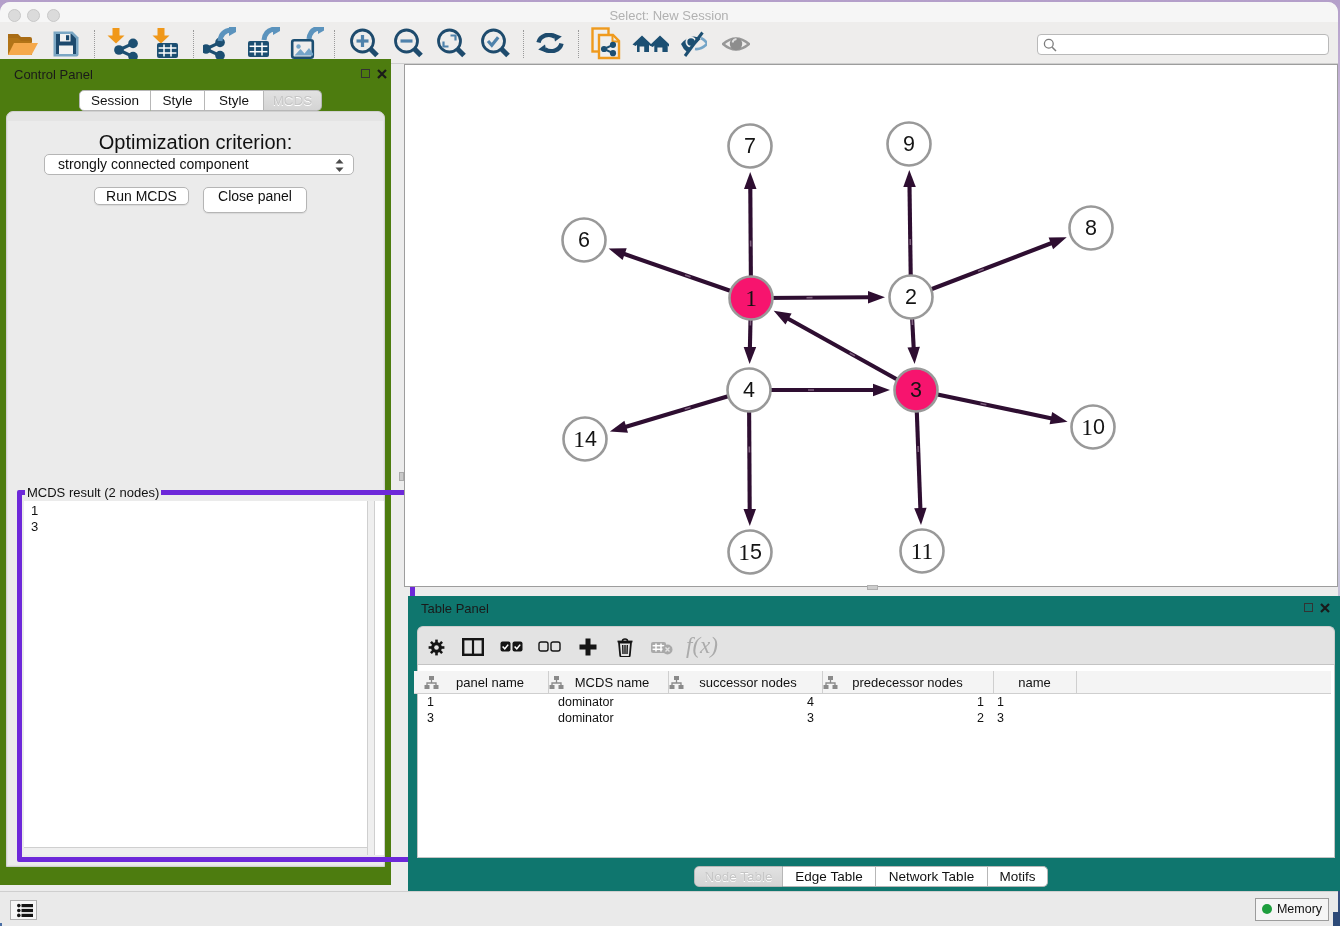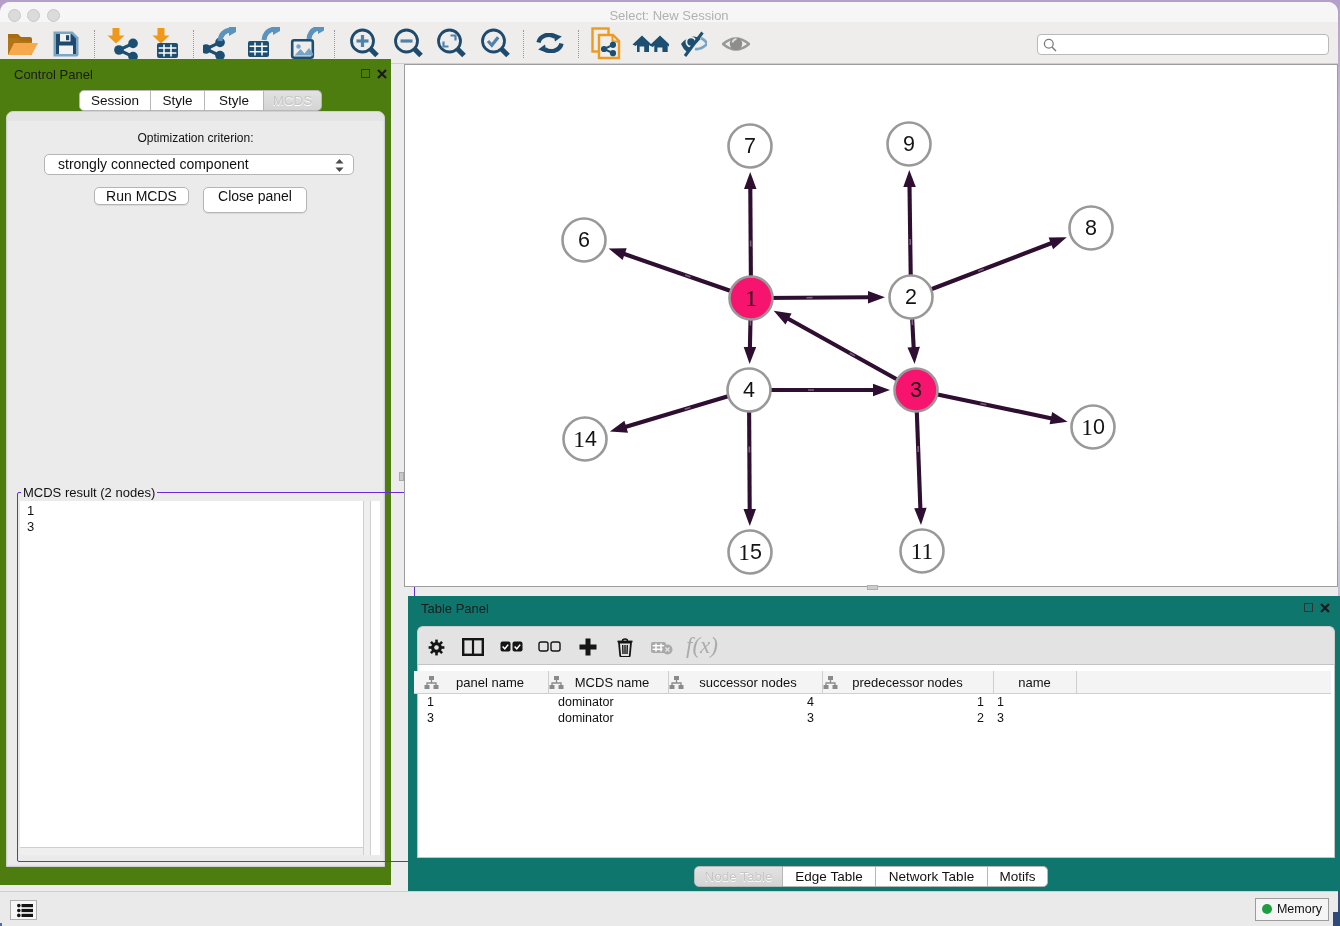--- a/index.html
+++ b/index.html
@@ -147,30 +147,30 @@
  <div class="panel-title abs" style="left:14px;top:8px">Control Panel</div>
  <div class="undock" style="left:361px;top:10px"></div>
  <svg style="position:absolute;left:376px;top:9px" width="12" height="12">
       <path d="M2,2 L10,10 M10,2 L2,10" stroke="#1a1a1a" stroke-width="2.2"></path>
     </svg>
  <div class="abs" style="left:6px;top:52px;width:379px;height:756px;background:#e4e4e4;border:1px solid #d0d0d0;border-radius:7px 7px 0 0"></div>
  <div class="abs" style="left:8px;top:62px;width:375px;height:744px;background:#ebebeb"></div>
  <div class="abs" style="left:79px;top:31px;height:21px">
    <span class="tab" style="width:72px;border-left:1px solid #b7b7b7;border-radius:5px 0 0 5px">Session</span><span class="tab" style="width:54px">Style</span><span class="tab" style="width:59px">Style</span><span class="tab tabsel" style="width:58px;border-radius:0 5px 5px 0">MCDS</span>
  </div>
- <div class="abs" style="left:0;top:72px;width:391px;text-align:center;font-size:12px;color:#111">Optimization criterion:</div>
+ <div class="abs" style="left:0;top:72px;width:391px;text-align:center;font-size:20px;color:#111">Optimization criterion:</div>
  <div class="abs" style="left:44px;top:95px;width:310px;height:21px;background:#fff;border:1px solid #b5b5b5;border-radius:5px;font-size:14px;color:#111;line-height:19px;padding-left:13px">strongly connected component
    <svg width="9" height="13" style="position:absolute;right:9px;top:4px">
         <path d="M4.5,0 L8.5,4.5 H0.5 z" fill="#4a4a4a"></path>
         <path d="M4.5,13 L0.5,8.5 h8 z" fill="#4a4a4a"></path>
       </svg>
  </div>
  <div class="btn" style="left:94px;top:128px;width:95px;height:18px;line-height:16px">Run MCDS</div>
  <div class="btn" style="left:203px;top:128px;width:104px;height:26px;line-height:16px">Close panel</div>
- <fieldset class="abs" style="left:17px;top:426px;width:398px;height:377px;border:1px solid #6d28d9;border-radius:2px">
+ <fieldset class="abs" style="left:17px;top:426px;width:398px;height:377px;border:5px solid #6d28d9;border-radius:2px">
    <legend style="font-size:13px;color:#111;margin-left:3px;padding:0 2px">MCDS result (2 nodes)</legend>
    <div class="abs" style="left:2px;top:1px;width:360px;height:354px;background:#fff;font-size:13px;color:#111;padding:2px 0 0 7px;line-height:16px">1<br>3</div>
       <div class="abs" style="left:2px;top:347px;width:343px;height:8px;background:#efefef;border-top:1px solid #cfcfcf"></div>
    <div class="abs" style="left:345px;top:1px;width:8px;height:354px;background:#efefef;border-left:1px solid #cfcfcf;border-right:1px solid #cfcfcf"></div>
  </fieldset>
 </div>
 <div class="abs" style="left:399px;top:472px;width:5px;height:9px;background:#c9c9c9;border:1px solid #aaa"></div>
 
 <div class="abs" style="left:404px;top:64px;width:934px;height:523px;background:#fff;border:1px solid #9d9d9d">
 <svg width="932" height="499" viewBox="0 0 932 499" style="position:absolute;left:0;top:21px">

